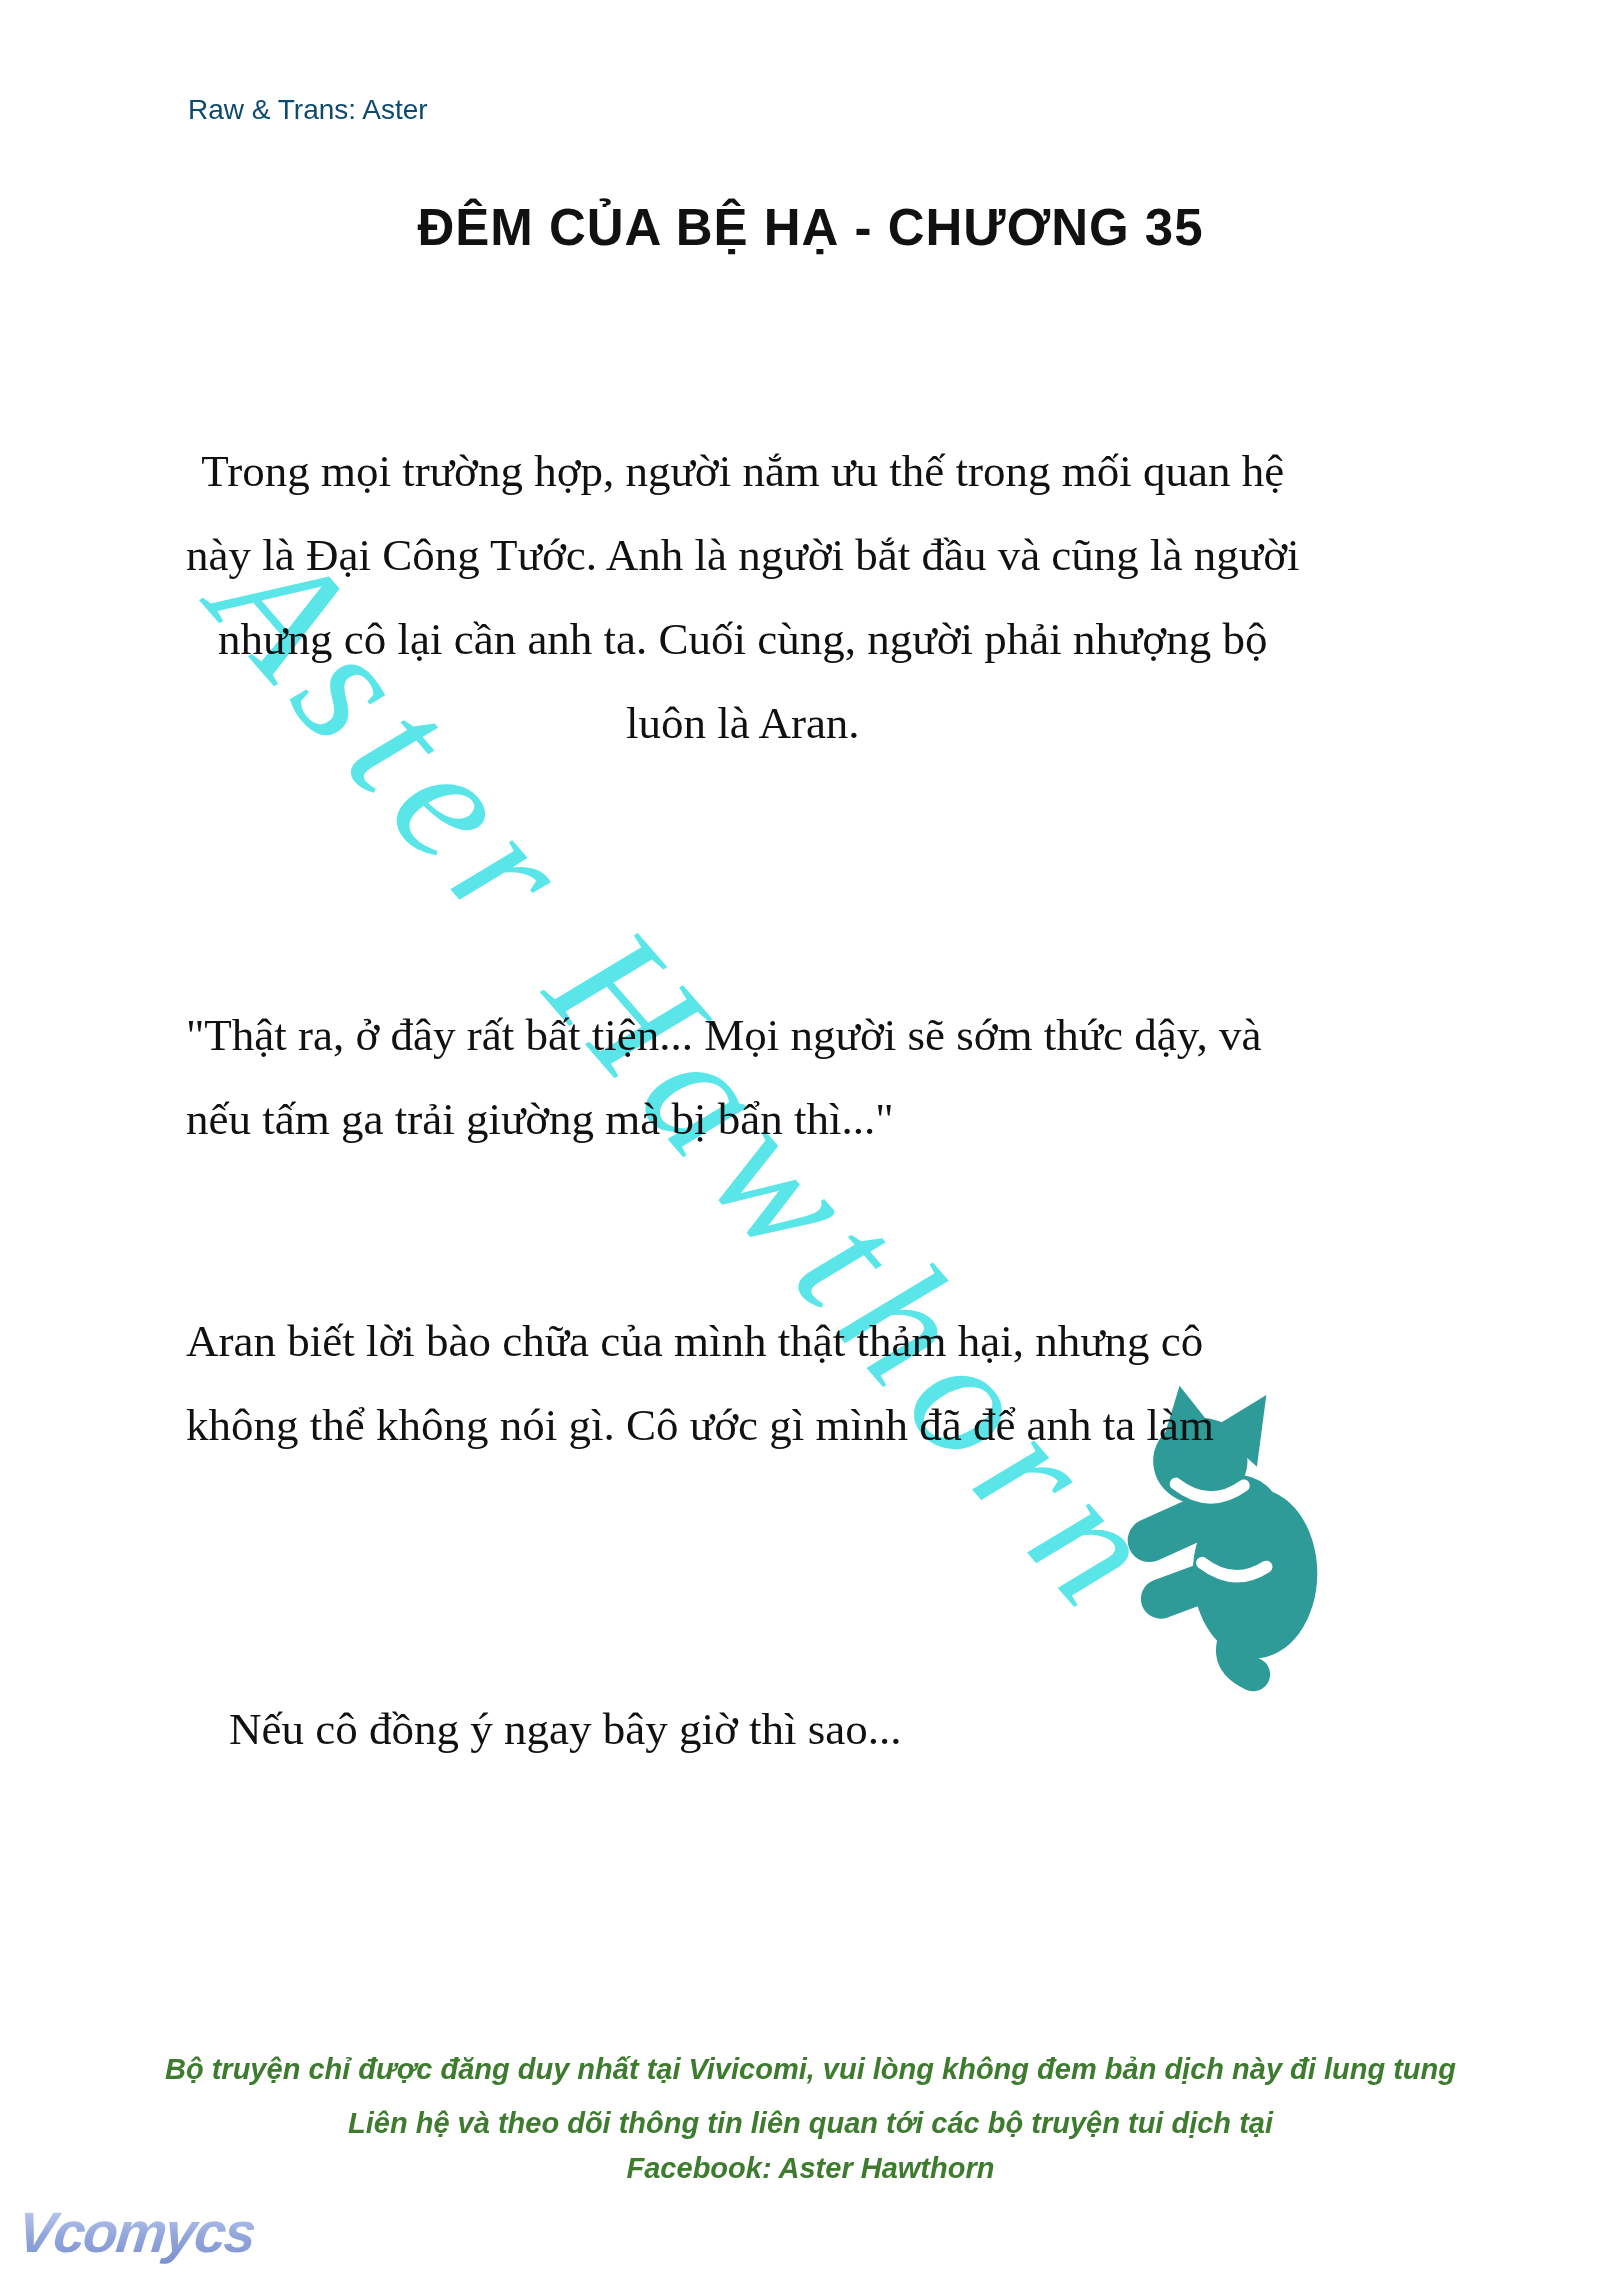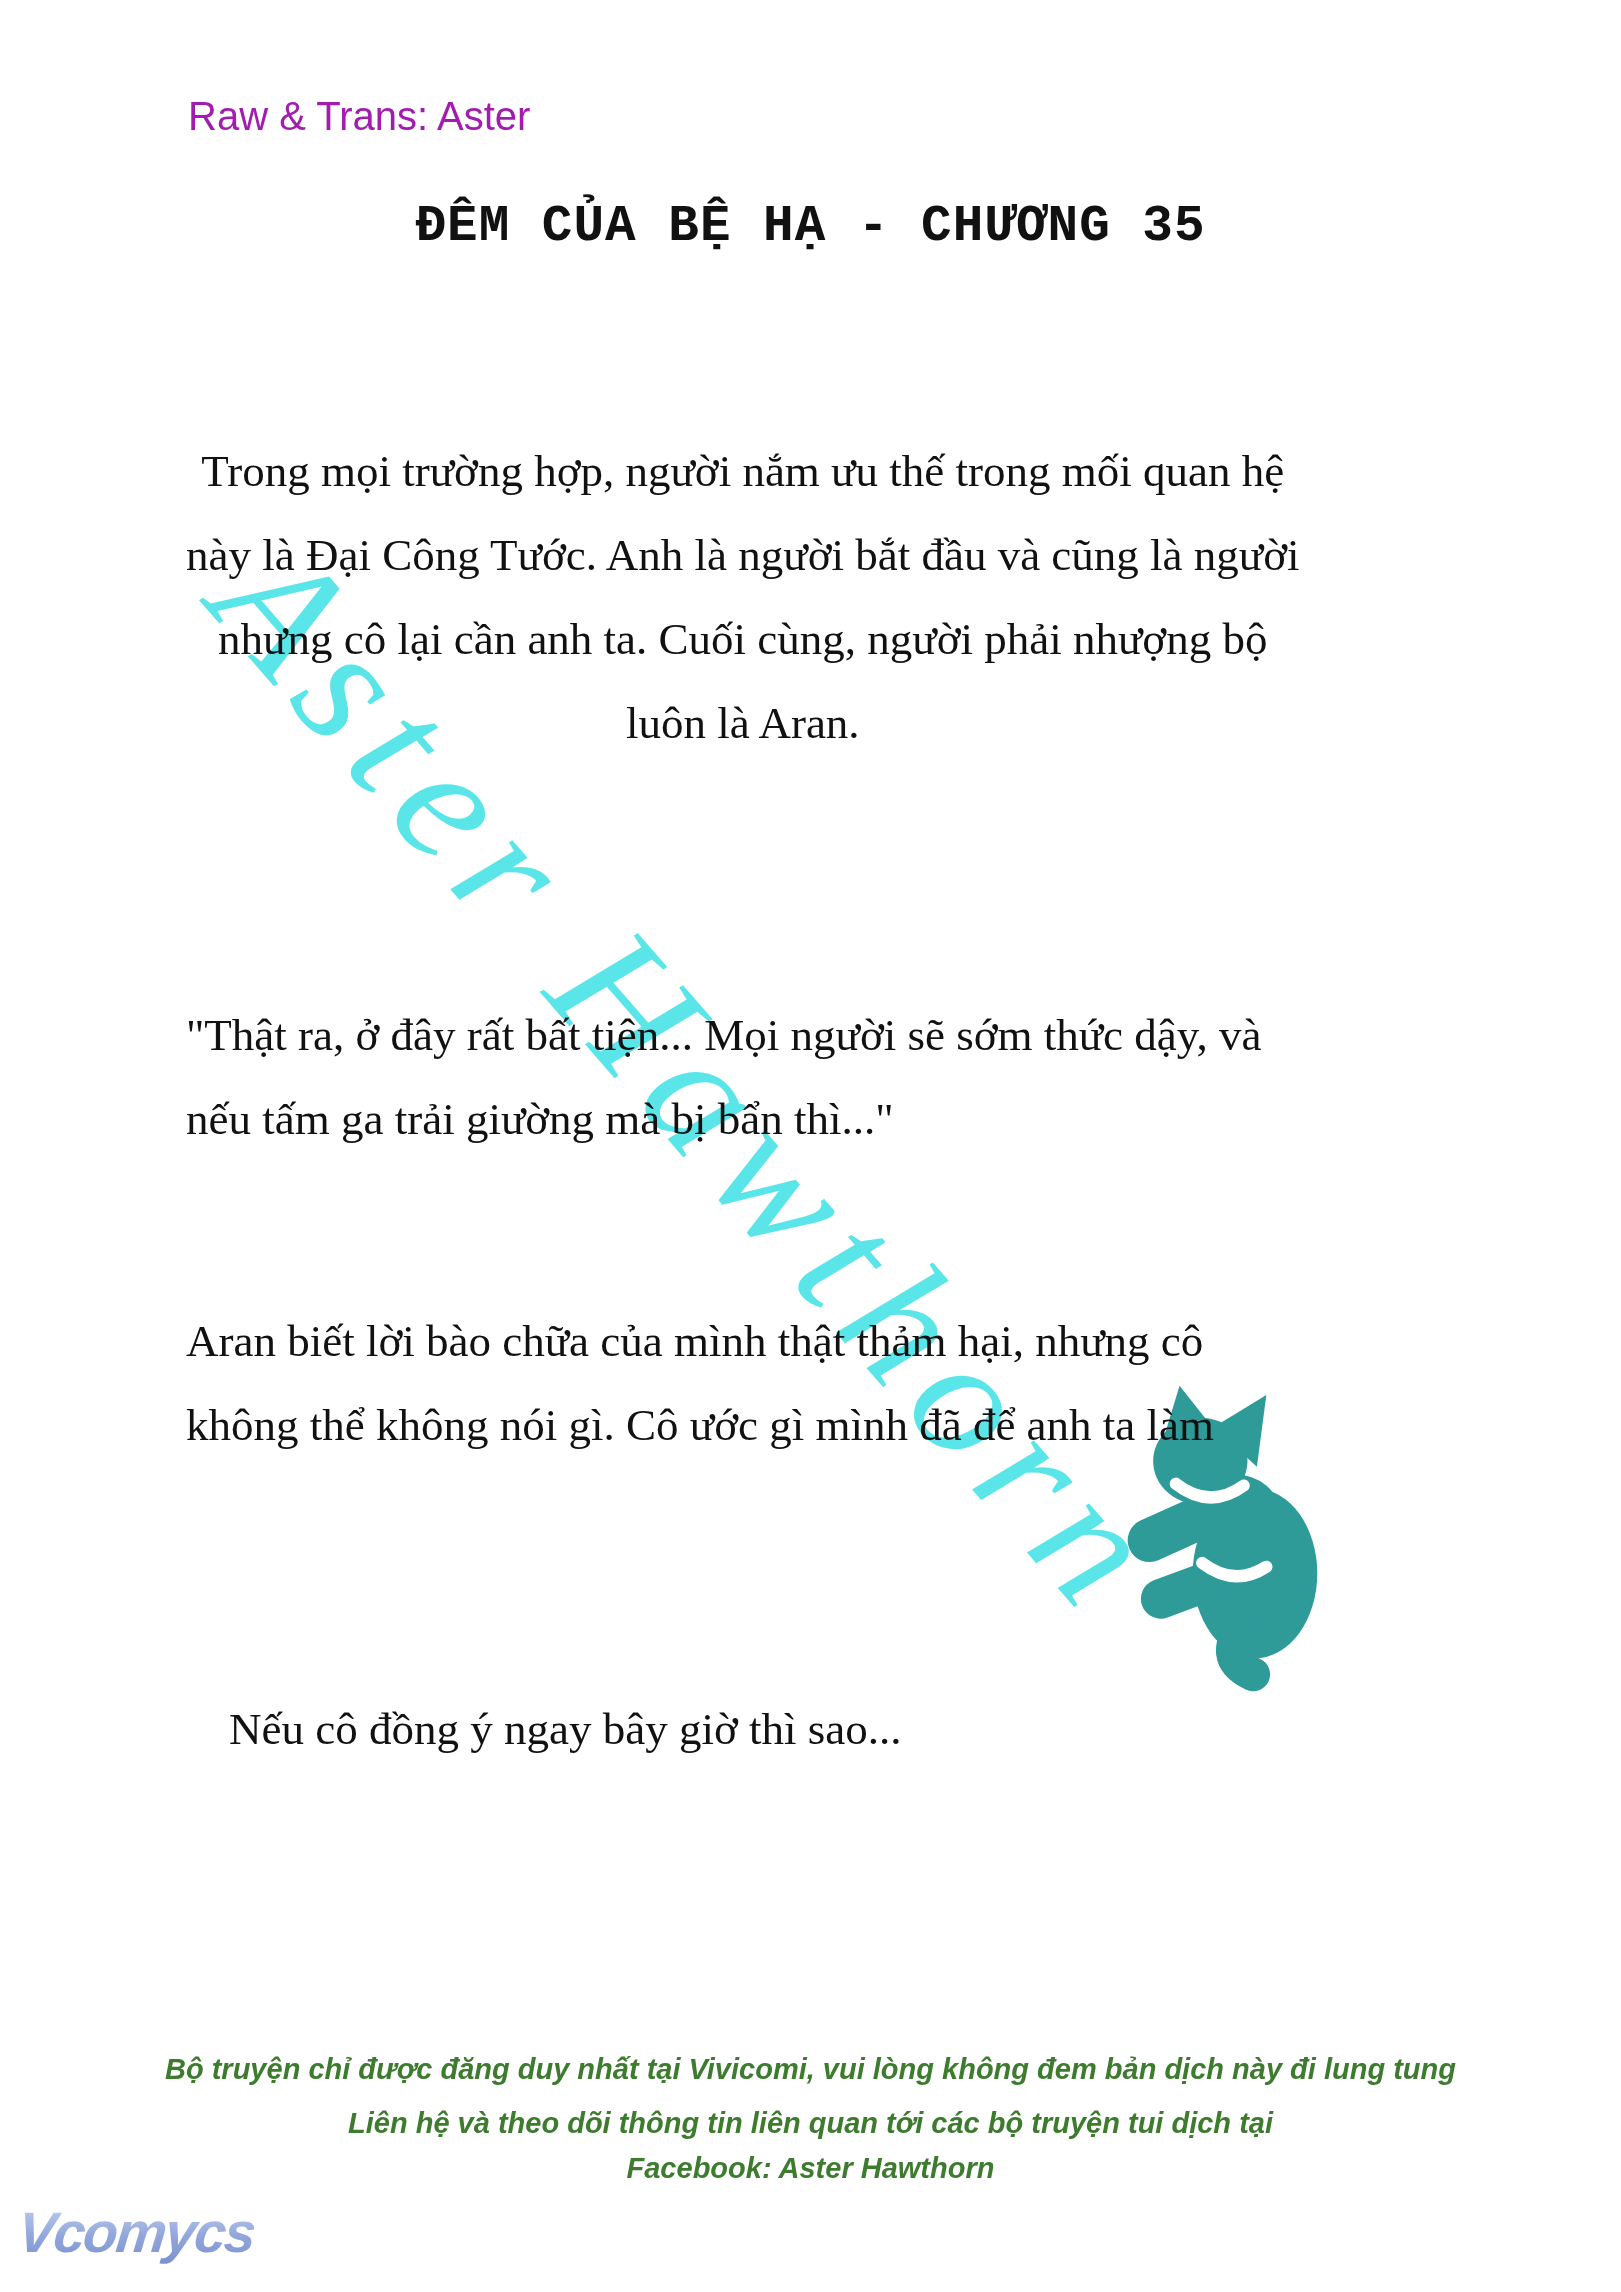--- a/index.html
+++ b/index.html
@@ -34,31 +34,31 @@
     width:204px;height:316px;
     color:var(--cat-teal,#2E9B99);
     z-index:1;
   }
   .cat svg{width:100%;height:100%;display:block;}
   
   .credit{
     position:absolute;
     left:188px;top:94px;
     font-family:"Liberation Sans", sans-serif;
-    font-size:40px;
-    color:#a21caf;
+    font-size:28px;
+    color:#0c4a6e;
     z-index:2;
   }
   
   .title{
     position:absolute;
     left:0;top:198px;
     width:100%;
     text-align:center;
-    font-family:Liberation Mono, monospace;
+    font-family:Liberation Sans, sans-serif;
     font-weight:bold;
     font-size:51px;
     letter-spacing:1px;
     z-index:2;
   }
   
   .para{
     position:absolute;
     left:186px;
     z-index:2;

